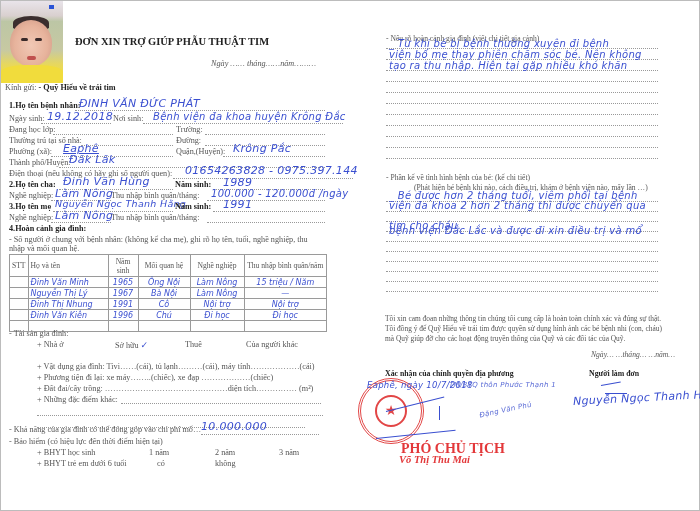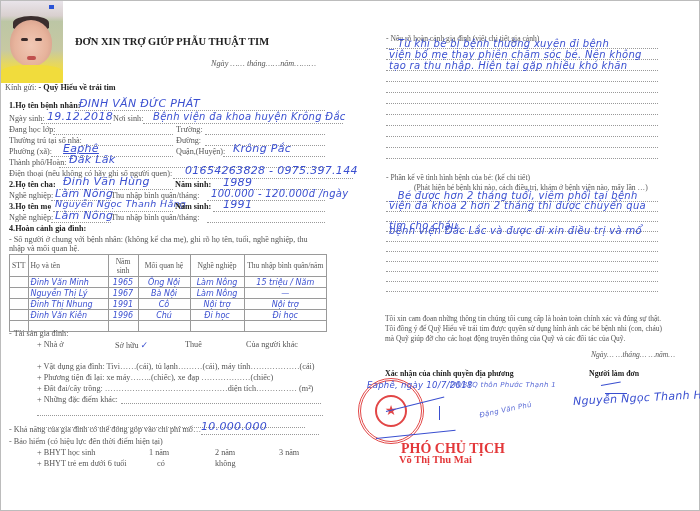--- a/index.html
+++ b/index.html
@@ -79,21 +79,21 @@
   <div class="abs print" style="left:175px;top:135px;">Đường:</div>
   <div class="dots" style="left:204px;top:144px;width:120px;"></div>
 
   <div class="abs print" style="left:8px;top:146px;">Phường (xã):</div>
   <div class="dots" style="left:50px;top:155px;width:122px;"></div>
   <div class="abs hw hw-lg" style="left:62px;top:141px;text-decoration:underline;">Eaphê</div>
   <div class="abs print" style="left:175px;top:146px;">Quận,(Huyện):</div>
   <div class="dots" style="left:222px;top:155px;width:102px;"></div>
   <div class="abs hw hw-lg" style="left:232px;top:141px;">Krông Pắc</div>
 
-  <div class="abs print" style="left:8px;top:157px;">Thành phố/Hoàn:</div>
+  <div class="abs print" style="left:8px;top:157px;">Thành phố/Huyện:</div>
   <div class="dots" style="left:58px;top:166px;width:266px;"></div>
   <div class="abs hw hw-lg" style="left:68px;top:152px;">Đăk Lăk</div>
 
   <div class="abs print" style="left:8px;top:168px;">Điện thoại (nếu không có hãy ghi số người quen):</div>
   <div class="dots" style="left:172px;top:177px;width:180px;"></div>
   <div class="abs hw hw-lg" style="left:184px;top:163px;">01654263828 - 0975.397.144</div>
 
   <div class="abs print bold" style="left:8px;top:179px;">2.Họ tên cha:</div>
   <div class="dots" style="left:58px;top:188px;width:114px;"></div>
   <div class="abs hw hw-lg" style="left:62px;top:174px;">Đinh Văn Hùng</div>
@@ -254,18 +254,18 @@
     <div class="inner"></div>
     <div class="star" style="top:21px;">★</div>
   </div>
   <div class="abs hw" style="left:366px;top:379px;font-size:8.5px;">Eaphê, ngày 10/7/2018</div>
   <div class="abs hw" style="left:448px;top:380px;font-size:7px;color:#5a6bd6;">TM/BTQ thôn Phước Thạnh 1</div>
   <div class="abs hw" style="left:478px;top:405px;font-size:7px;color:#5a6bd6;transform:rotate(-12deg);">Đặng Văn Phú</div>
   <div class="sign-line" style="left:385px;top:410px;width:60px;transform:rotate(-14deg);"></div>
   <div class="sign-line" style="left:375px;top:437px;width:80px;transform:rotate(-6deg);"></div>
   <div class="sign-line" style="left:438px;top:405px;width:1.2px;height:14px;"></div>
   <div class="abs red bold" style="left:400px;top:440px;font-size:14px;">PHÓ CHỦ TỊCH</div>
-  <div class="abs red bold" style="left:398px;top:453px;font-size:10.5px;">Võ Thị Thu Mai</div>
+  <div class="abs red bold" style="left:398px;top:453px;font-size:10.5px;font-style:italic;">Võ Thị Thu Mai</div>
 
   <div class="sign-line" style="left:600px;top:384px;width:20px;transform:rotate(-10deg);"></div>
   <div class="sign-line" style="left:604px;top:392px;width:22px;"></div>
   <div class="abs hw hw-lg" style="left:572px;top:390px;transform:rotate(-3deg);">Nguyễn Ngọc Thanh Hằng</div>
 </div>
 
 </body></html>

